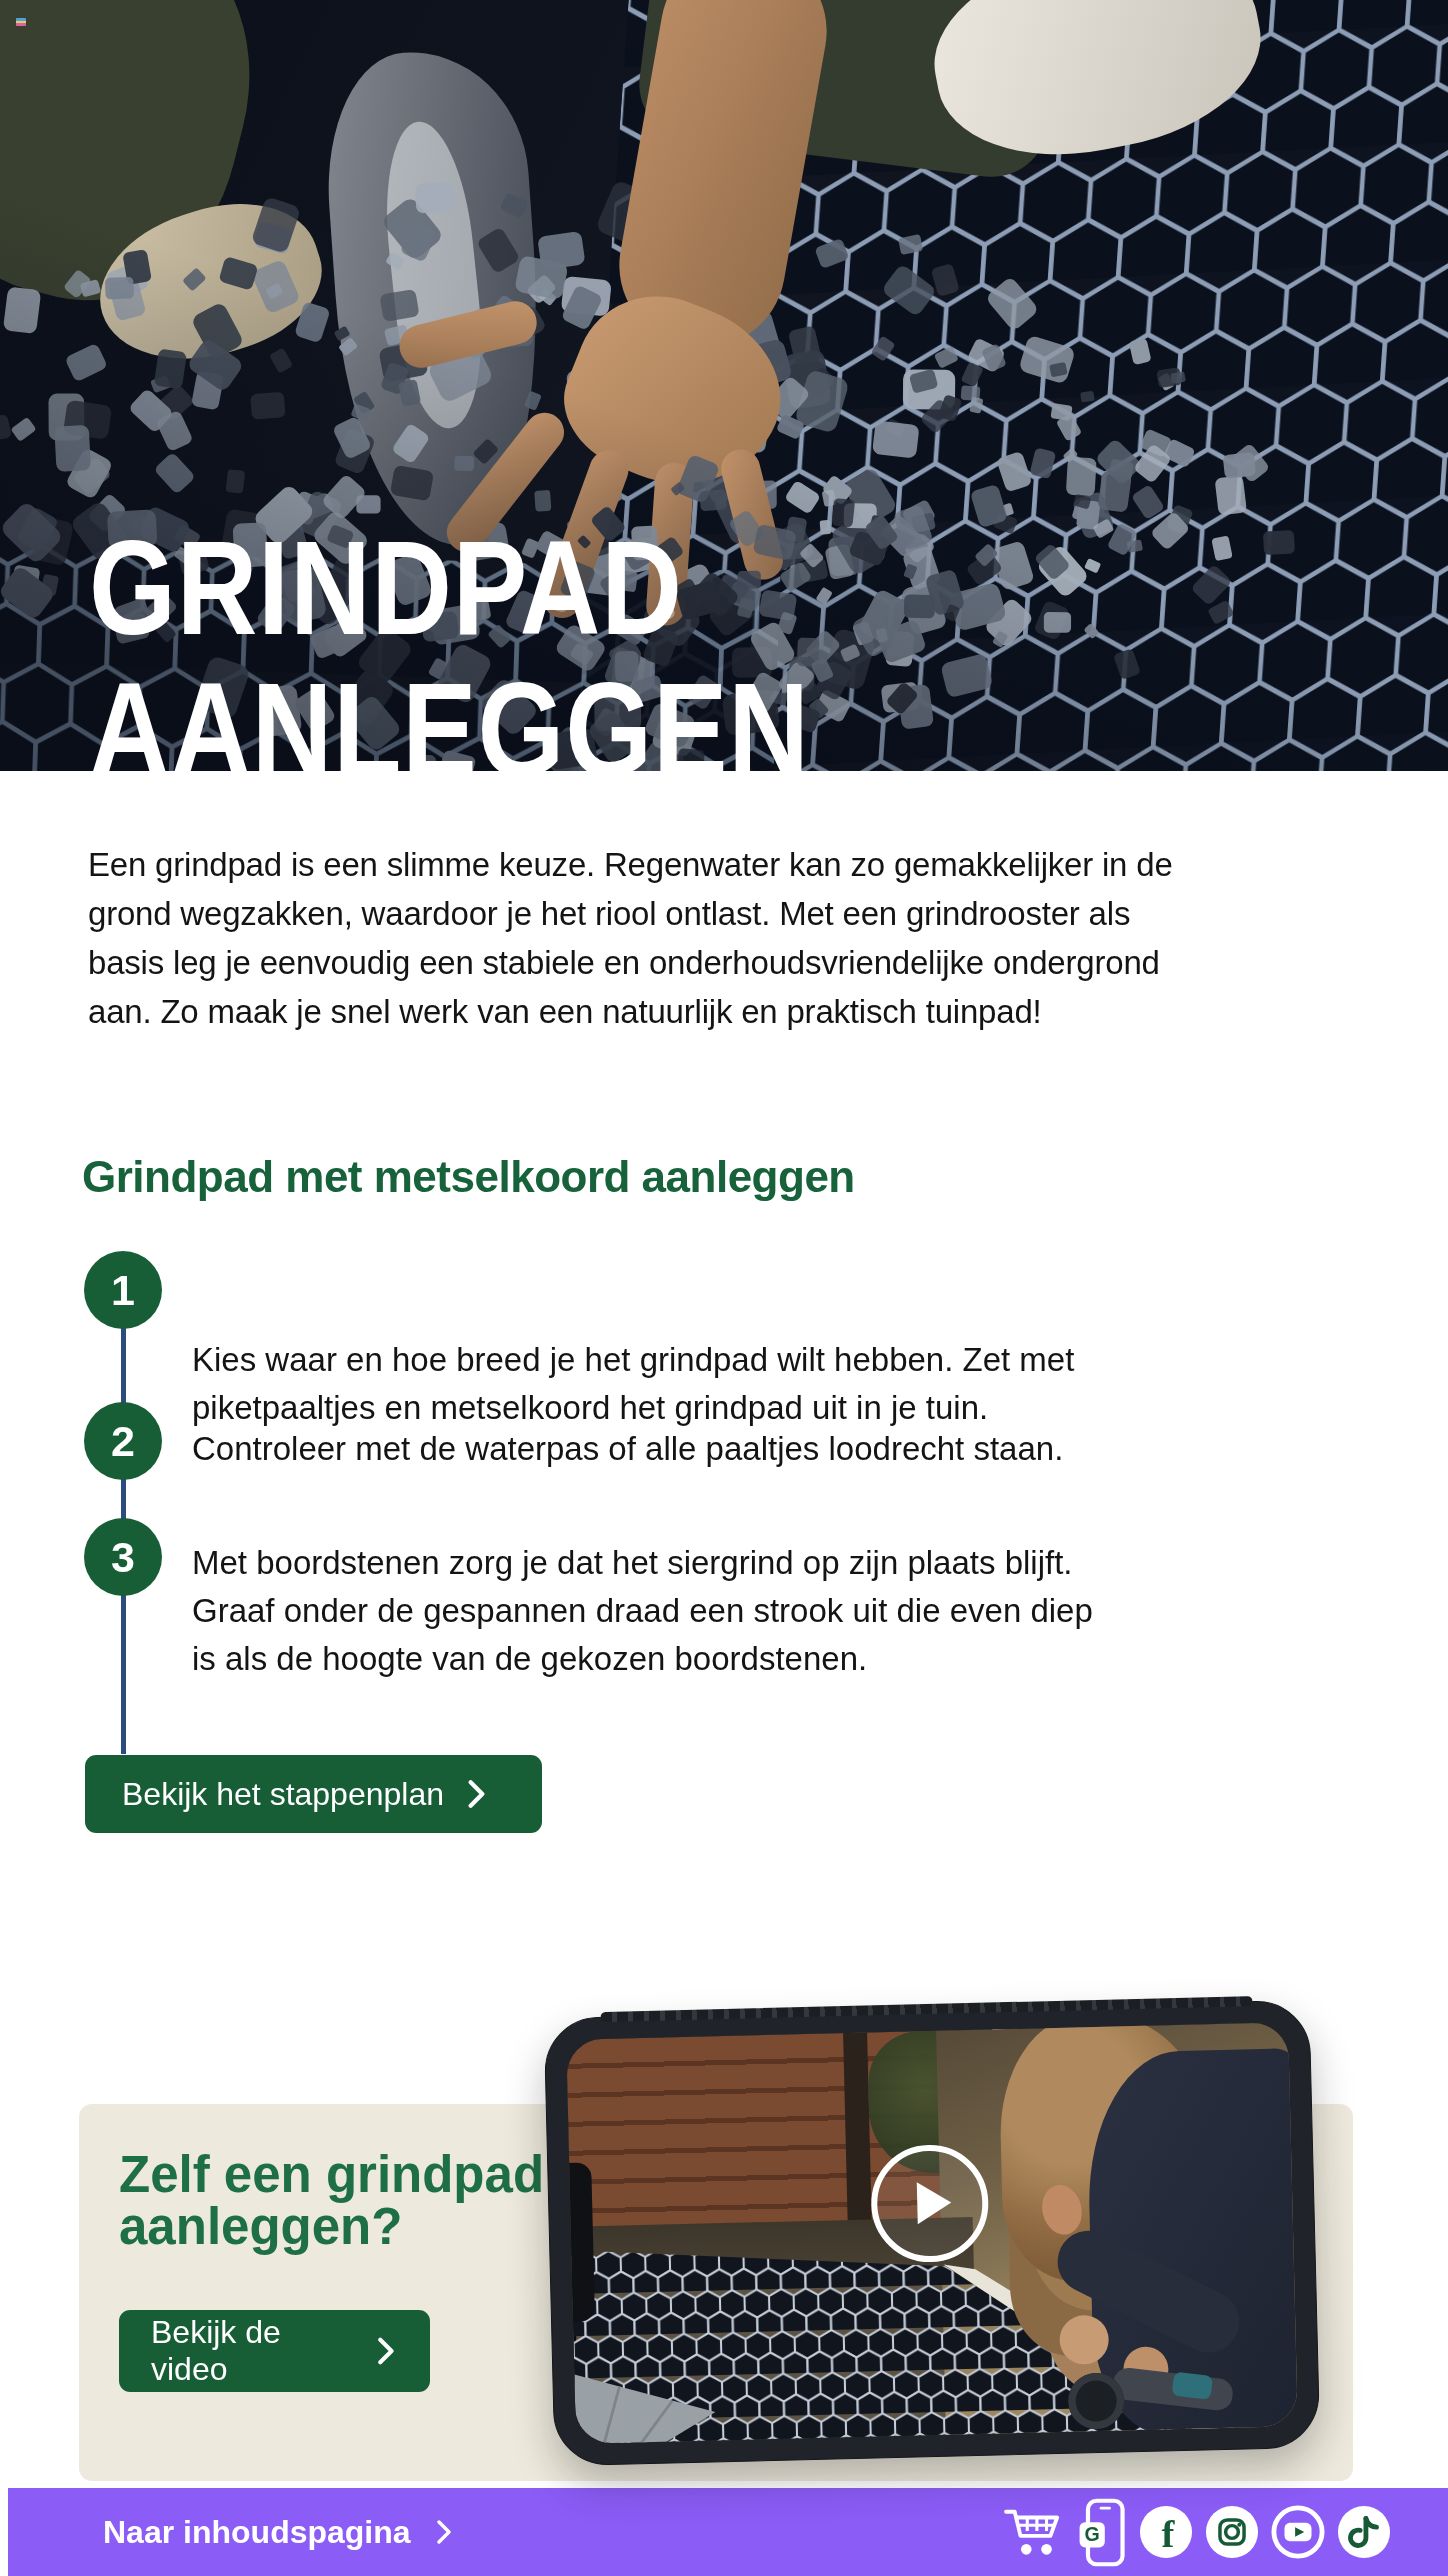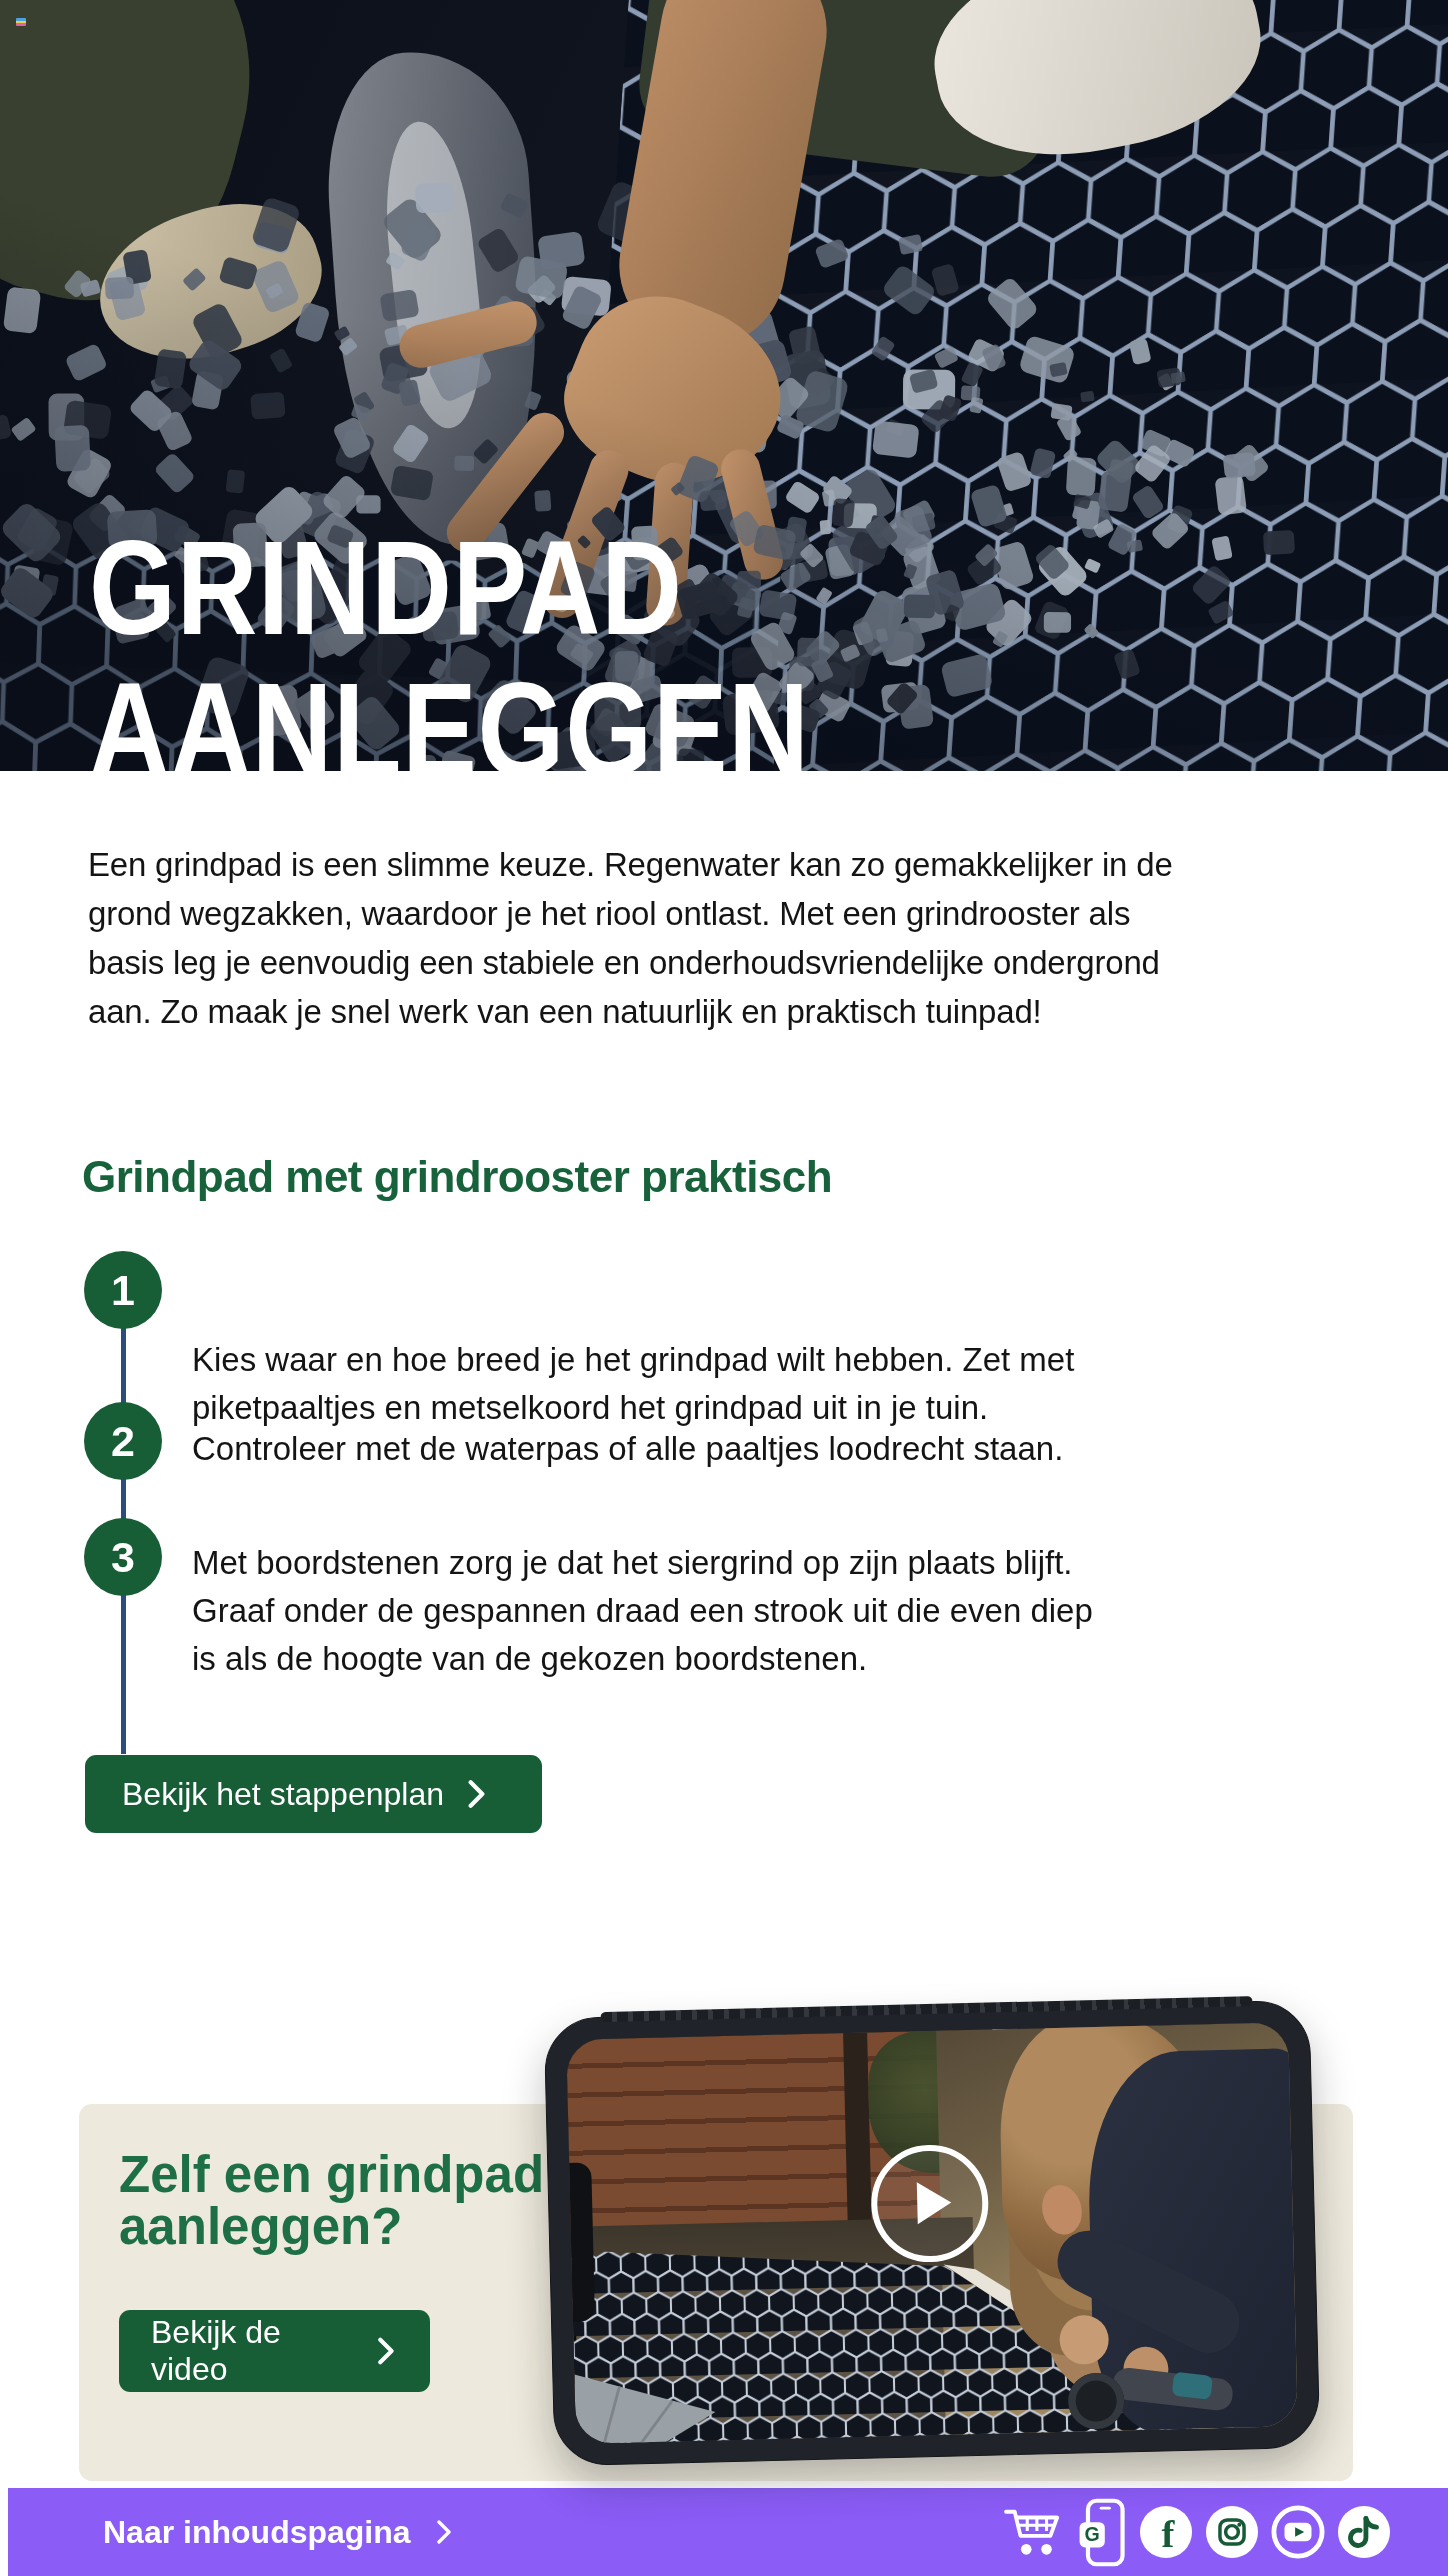--- a/index.html
+++ b/index.html
@@ -534,21 +534,21 @@
 AANLEGGEN</h1>
     <div class="rainbow-dot"></div>
   </header>
 
   <p class="intro">Een grindpad is een slimme keuze. Regenwater kan zo gemakkelijker in de
 grond wegzakken, waardoor je het riool ontlast. Met een grindrooster als
 basis leg je eenvoudig een stabiele en onderhoudsvriendelijke ondergrond
 aan. Zo maak je snel werk van een natuurlijk en praktisch tuinpad!</p>
 
   <section>
-    <h2 class="steps-heading">Grindpad met grindrooster praktisch</h2>
+    <h2 class="steps-heading">Grindpad met metselkoord aanleggen</h2>
 
     <div class="connector"></div>
 
     <div class="step-num num1">1</div>
     <p class="step-text txt1">Kies waar en hoe breed je het grindpad wilt hebben. Zet met
 piketpaaltjes en metselkoord het grindpad uit in je tuin.</p>
 
     <div class="step-num num2">2</div>
     <p class="step-text txt2">Controleer met de waterpas of alle paaltjes loodrecht staan.</p>
 

